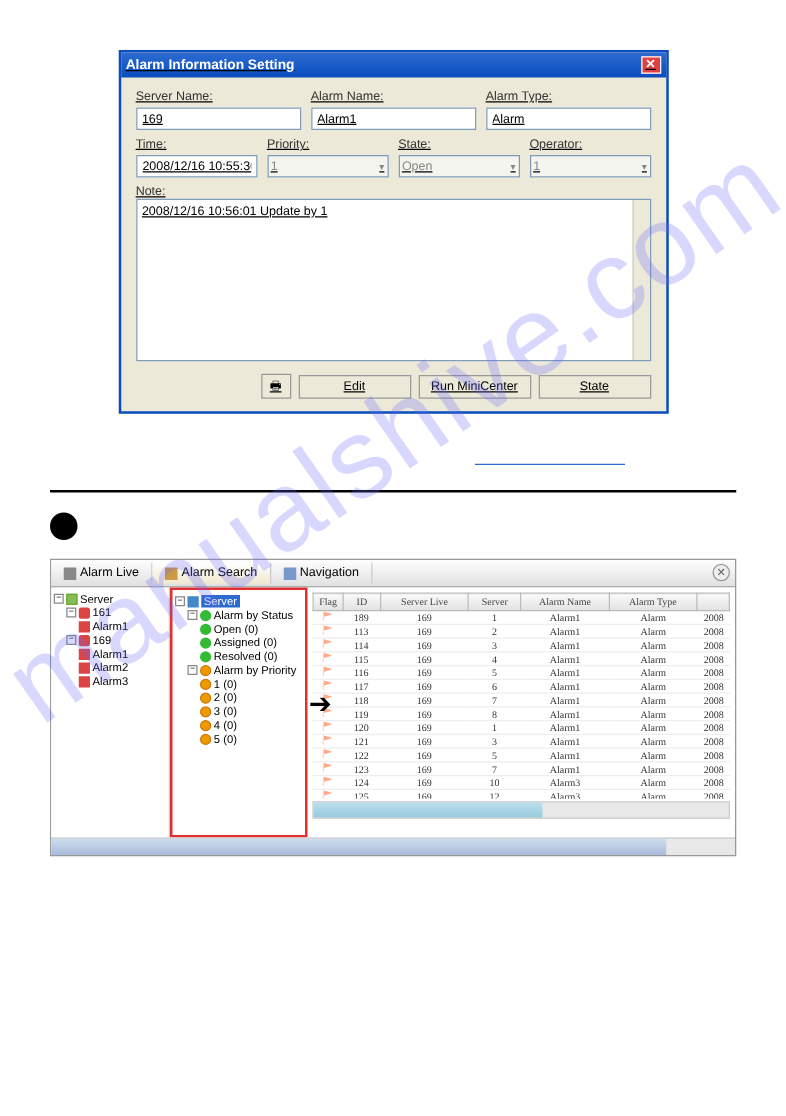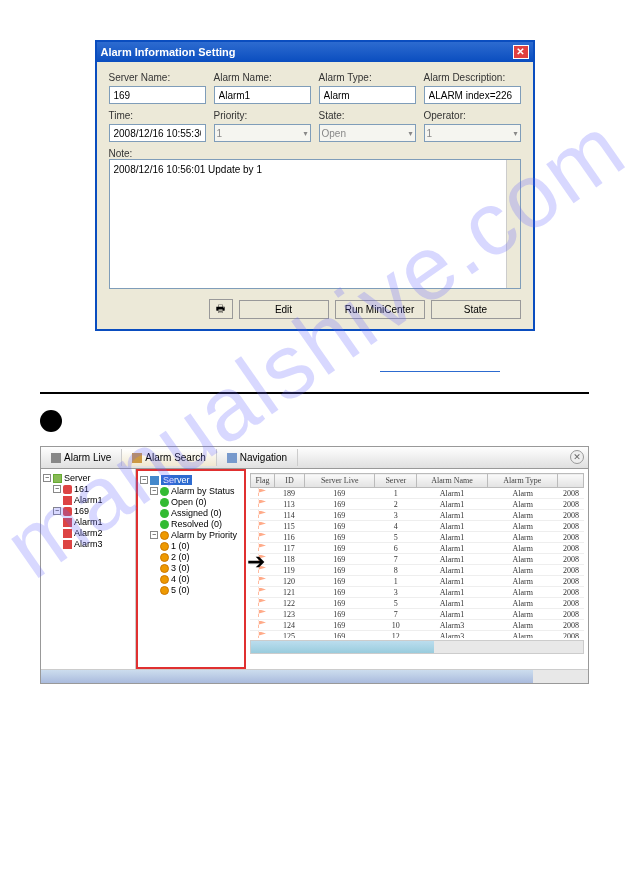--- a/index.html
+++ b/index.html
@@ -2,21 +2,21 @@
 <html><head>
 <meta charset="utf-8">
 <style>
 * { box-sizing: border-box; margin: 0; padding: 0; }
 body { font-family: Tahoma, Arial, sans-serif; font-size: 10px; background: #fff; width: 629px; position: relative; }
 
 
 .watermark { position: absolute; top: 50%; left: 50%; transform: translate(-50%, -50%) rotate(-35deg); font-size: 90px; color: rgba(100, 100, 255, 0.25); pointer-events: none; z-index: 100; font-weight: normal; letter-spacing: 2px; white-space: nowrap; }
 
 
-.dialog-wrap { padding: 40px 80px 10px 80px; }
+.dialog-wrap { padding: 40px 80px 10px 80px; text-decoration: underline; }
 .dialog { border: 2px solid #0a4dbf; background: #ece9d8; width: 440px; margin: 0 auto; }
 .titlebar { background: linear-gradient(#2d6bd0, #0a4dbf); color: #fff; padding: 3px 4px; display: flex; justify-content: space-between; align-items: center; font-size: 11px; font-weight: bold; }
 .close-btn { background: #e04040; border: 1px solid #fff; width: 16px; height: 14px; color: #fff; font-size: 10px; text-align: center; line-height: 12px; cursor: pointer; }
 .dialog-body { padding: 10px 12px; }
 .form-row { display: flex; gap: 8px; margin-bottom: 4px; }
 .form-col { flex: 1; display: flex; flex-direction: column; gap: 3px; }
 .form-label { font-size: 10px; color: #333; }
 .form-input { border: 1px solid #7f9db9; background: #fff; padding: 2px 4px; font-size: 10px; height: 18px; width: 100%; }
 .form-select { border: 1px solid #7f9db9; background: #f5f5f0; padding: 1px 2px; font-size: 10px; height: 18px; width: 100%; color: #888; position: relative; display: flex; align-items: center; justify-content: space-between; }
 .select-arrow { font-size: 8px; color: #888; }
@@ -93,24 +93,20 @@
           <input class="form-input" value="169" style="">
         </div>
         <div class="form-col">
           <span class="form-label">Alarm Name:</span>
           <input class="form-input" value="Alarm1" style="">
         </div>
         <div class="form-col">
           <span class="form-label">Alarm Type:</span>
           <input class="form-input" value="Alarm" style="">
         </div>
-        <div class="form-col">
-          <span class="form-label">Alarm Description:</span>
-          <input class="form-input" value="ALARM index=226" style="">
-        </div>
       </div>
       <div class="form-row" style="margin-top:6px">
         <div class="form-col">
           <span class="form-label">Time:</span>
           <input class="form-input" value="2008/12/16 10:55:36" style="">
         </div>
         <div class="form-col">
           <span class="form-label">Priority:</span>
           <div class="form-select">
               <span>1</span>

